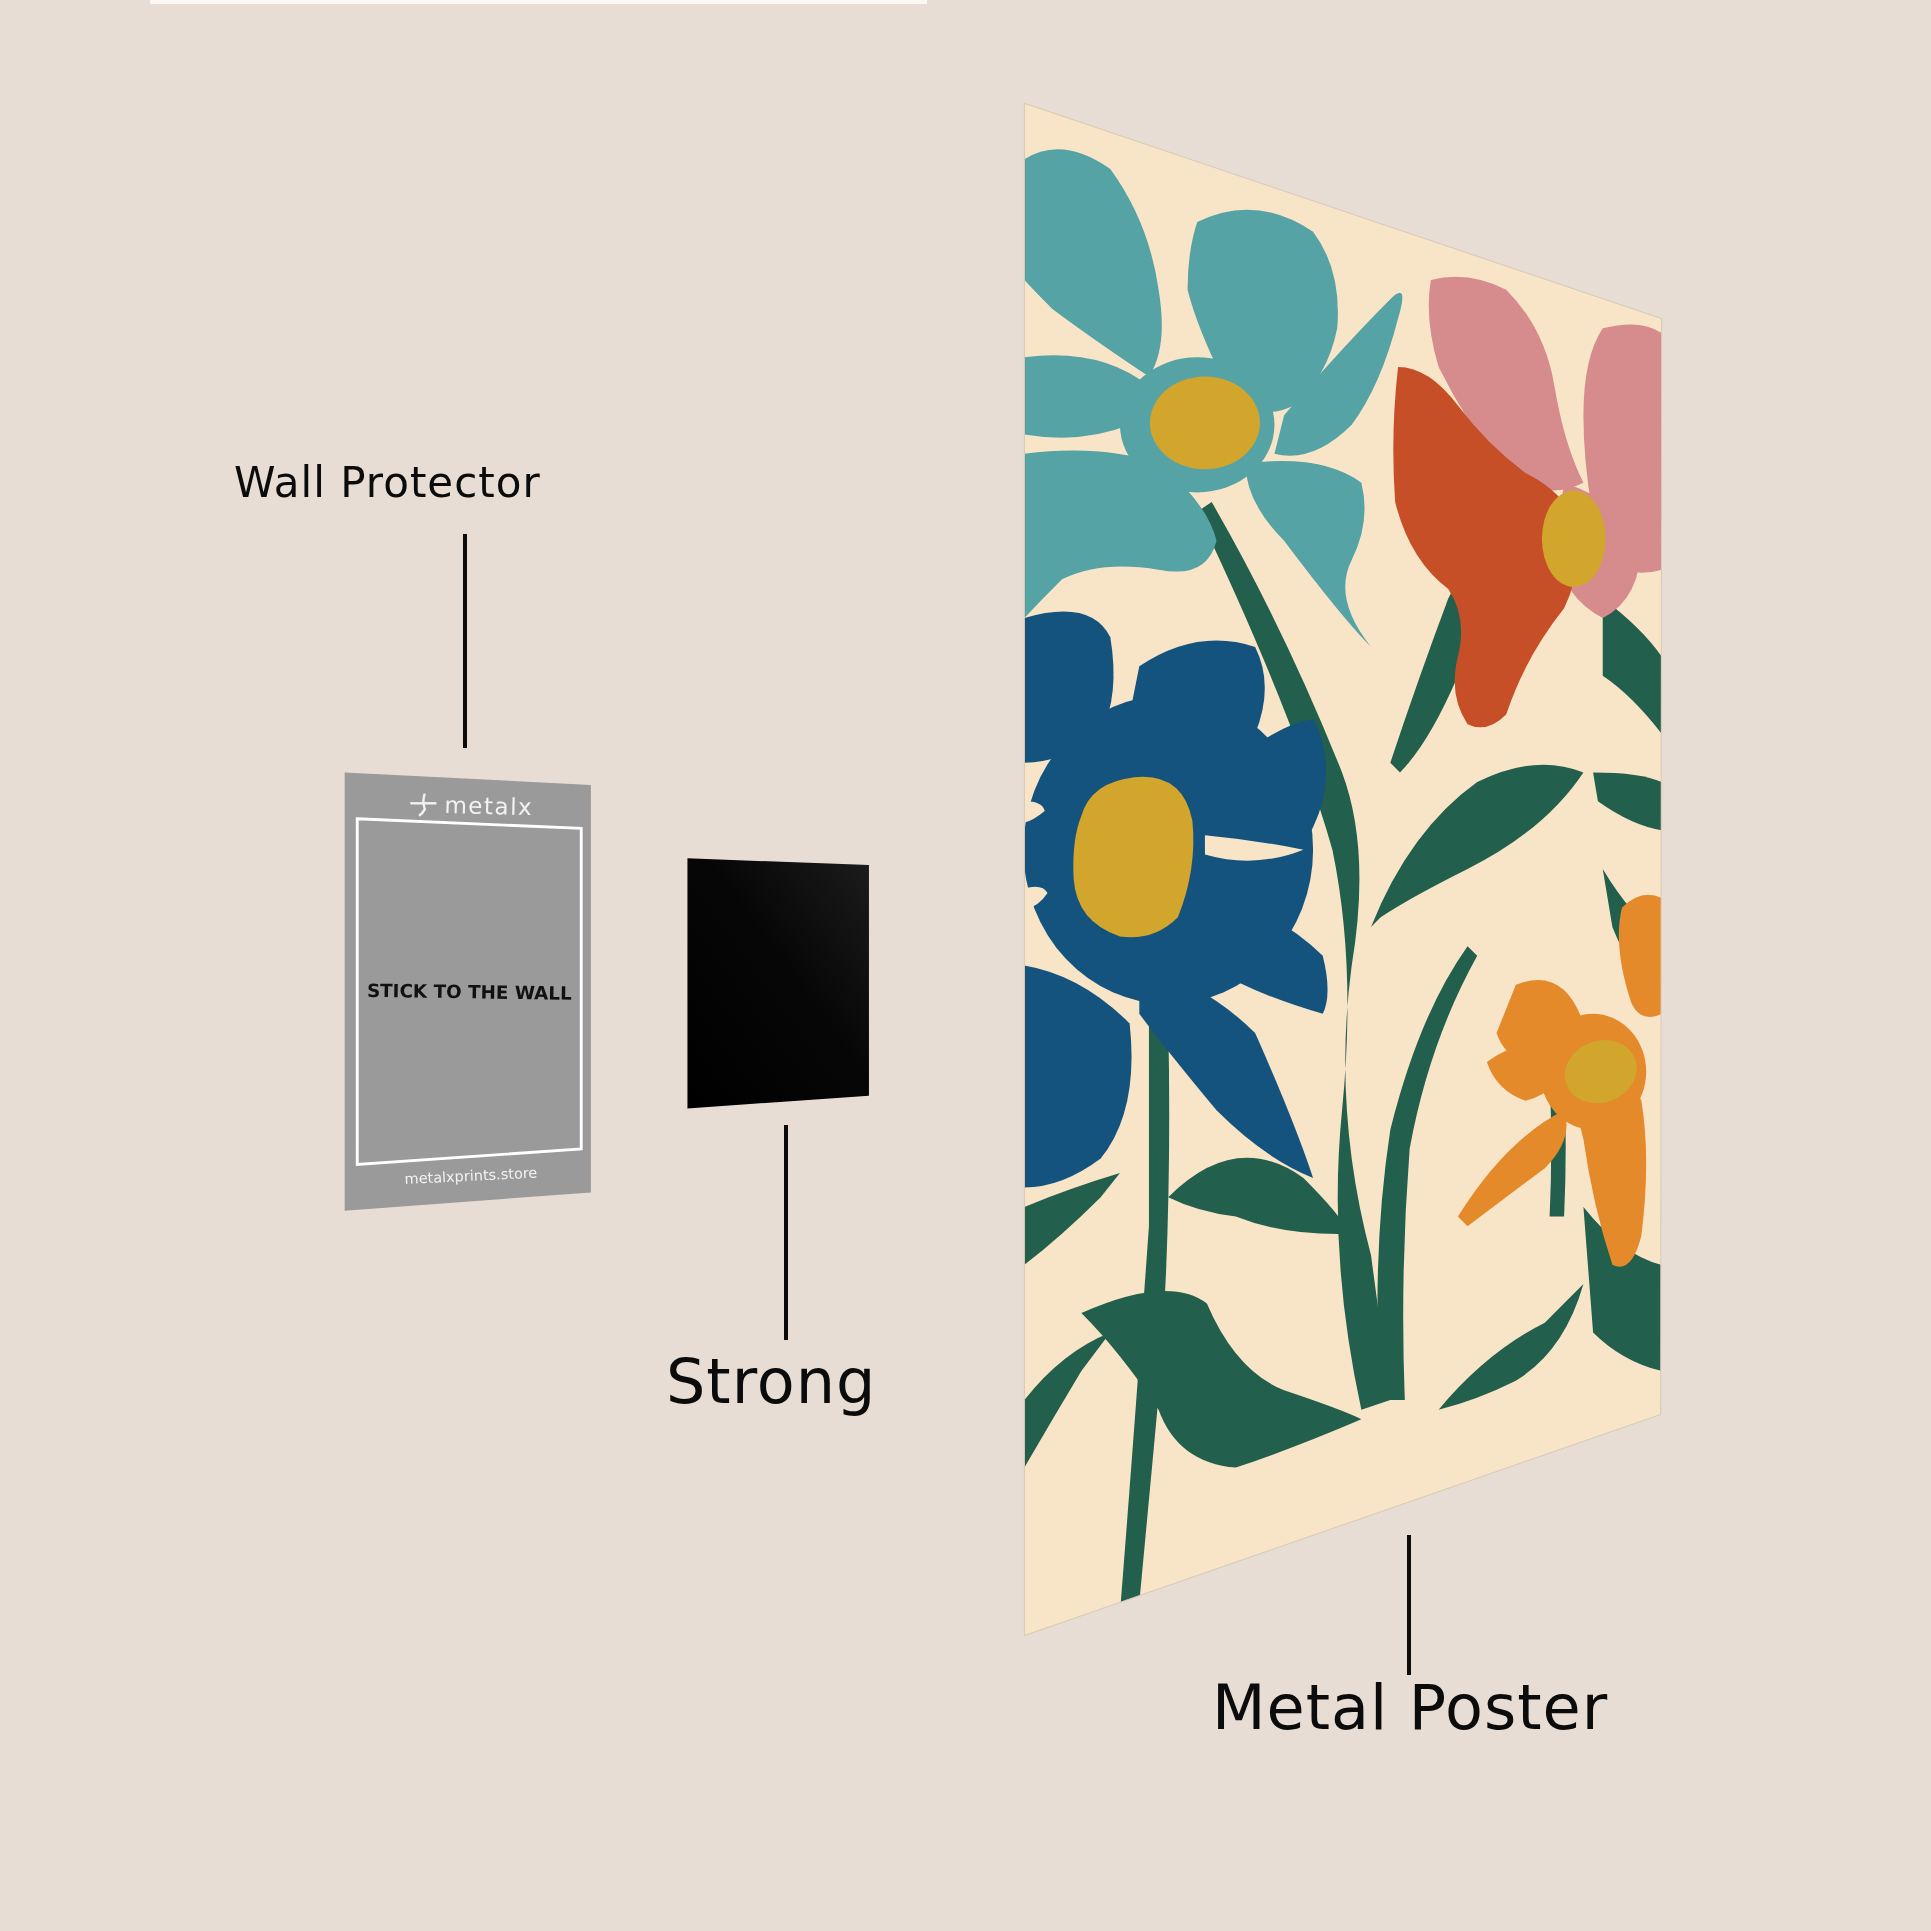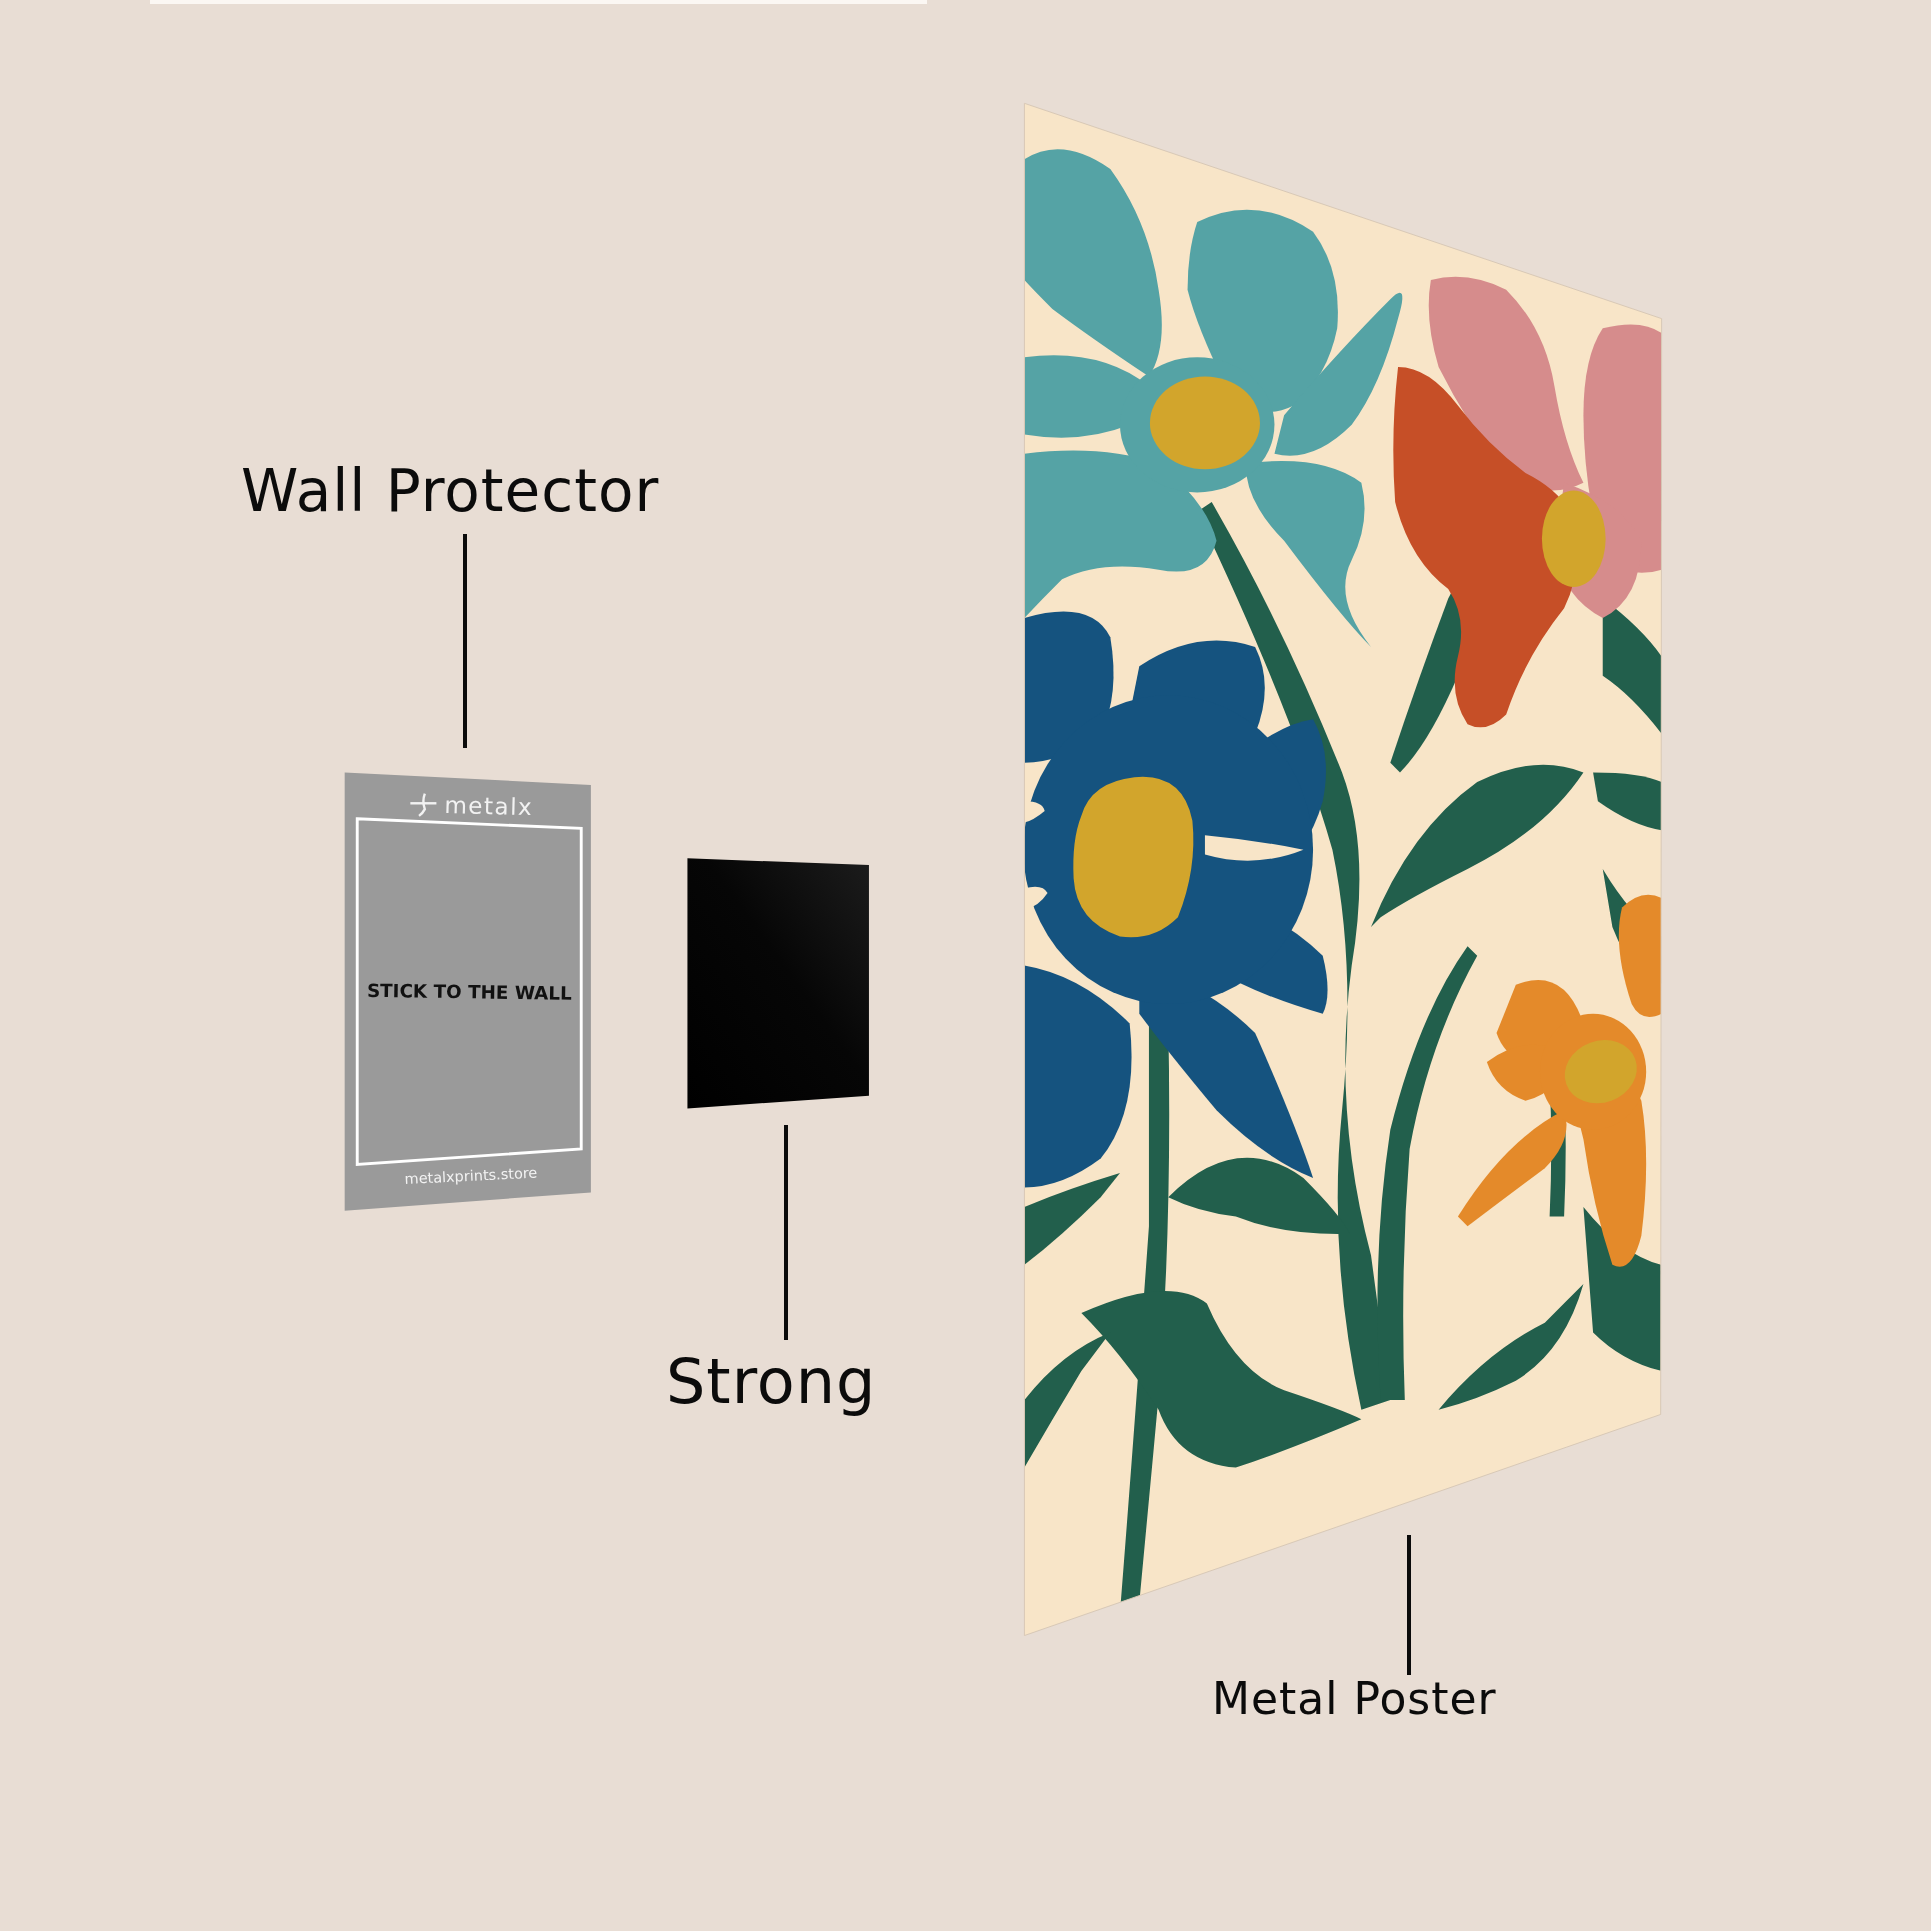--- a/index.html
+++ b/index.html
@@ -11,23 +11,23 @@
   .top-band {
     position: absolute; left: 150px; top: 0; width: 777px; height: 3.9px;
     background: #fbf7f3;
   }
   .scene { position: absolute; left: 0; top: 0; width: 1931px; height: 1931px; }
   .label {
     position: absolute; color: #0b0b0b;
     font-family: "DejaVu Sans", sans-serif; font-weight: 400;
     letter-spacing: 1px; white-space: nowrap; line-height: 1;
   }
-  .label-wall { left: 241px; top: 462px; font-size: 58px; }
+  .label-wall { left: 234px; top: 462px; font-size: 42px; }
   .label-magnet { left: 666px; top: 1344px; font-size: 62px; text-align: left; width: 241px; line-height: 75px; }
-  .label-poster { left: 1212px; top: 1677px; font-size: 44px; }
+  .label-poster { left: 1212px; top: 1677px; font-size: 62px; }
   .leader { position: absolute; width: 3.9px; background: #0b0b0b; }
   .leader-wall { left: 463px; top: 534px; height: 214px; }
   .leader-magnet { left: 784px; top: 1125px; height: 215px; }
   .leader-poster { left: 1407px; top: 1535px; height: 140px; }
   .svg-text { font-family: "DejaVu Sans", sans-serif; }
 </style>
 </head>
 <body>
 
 <div class="top-band"></div>

